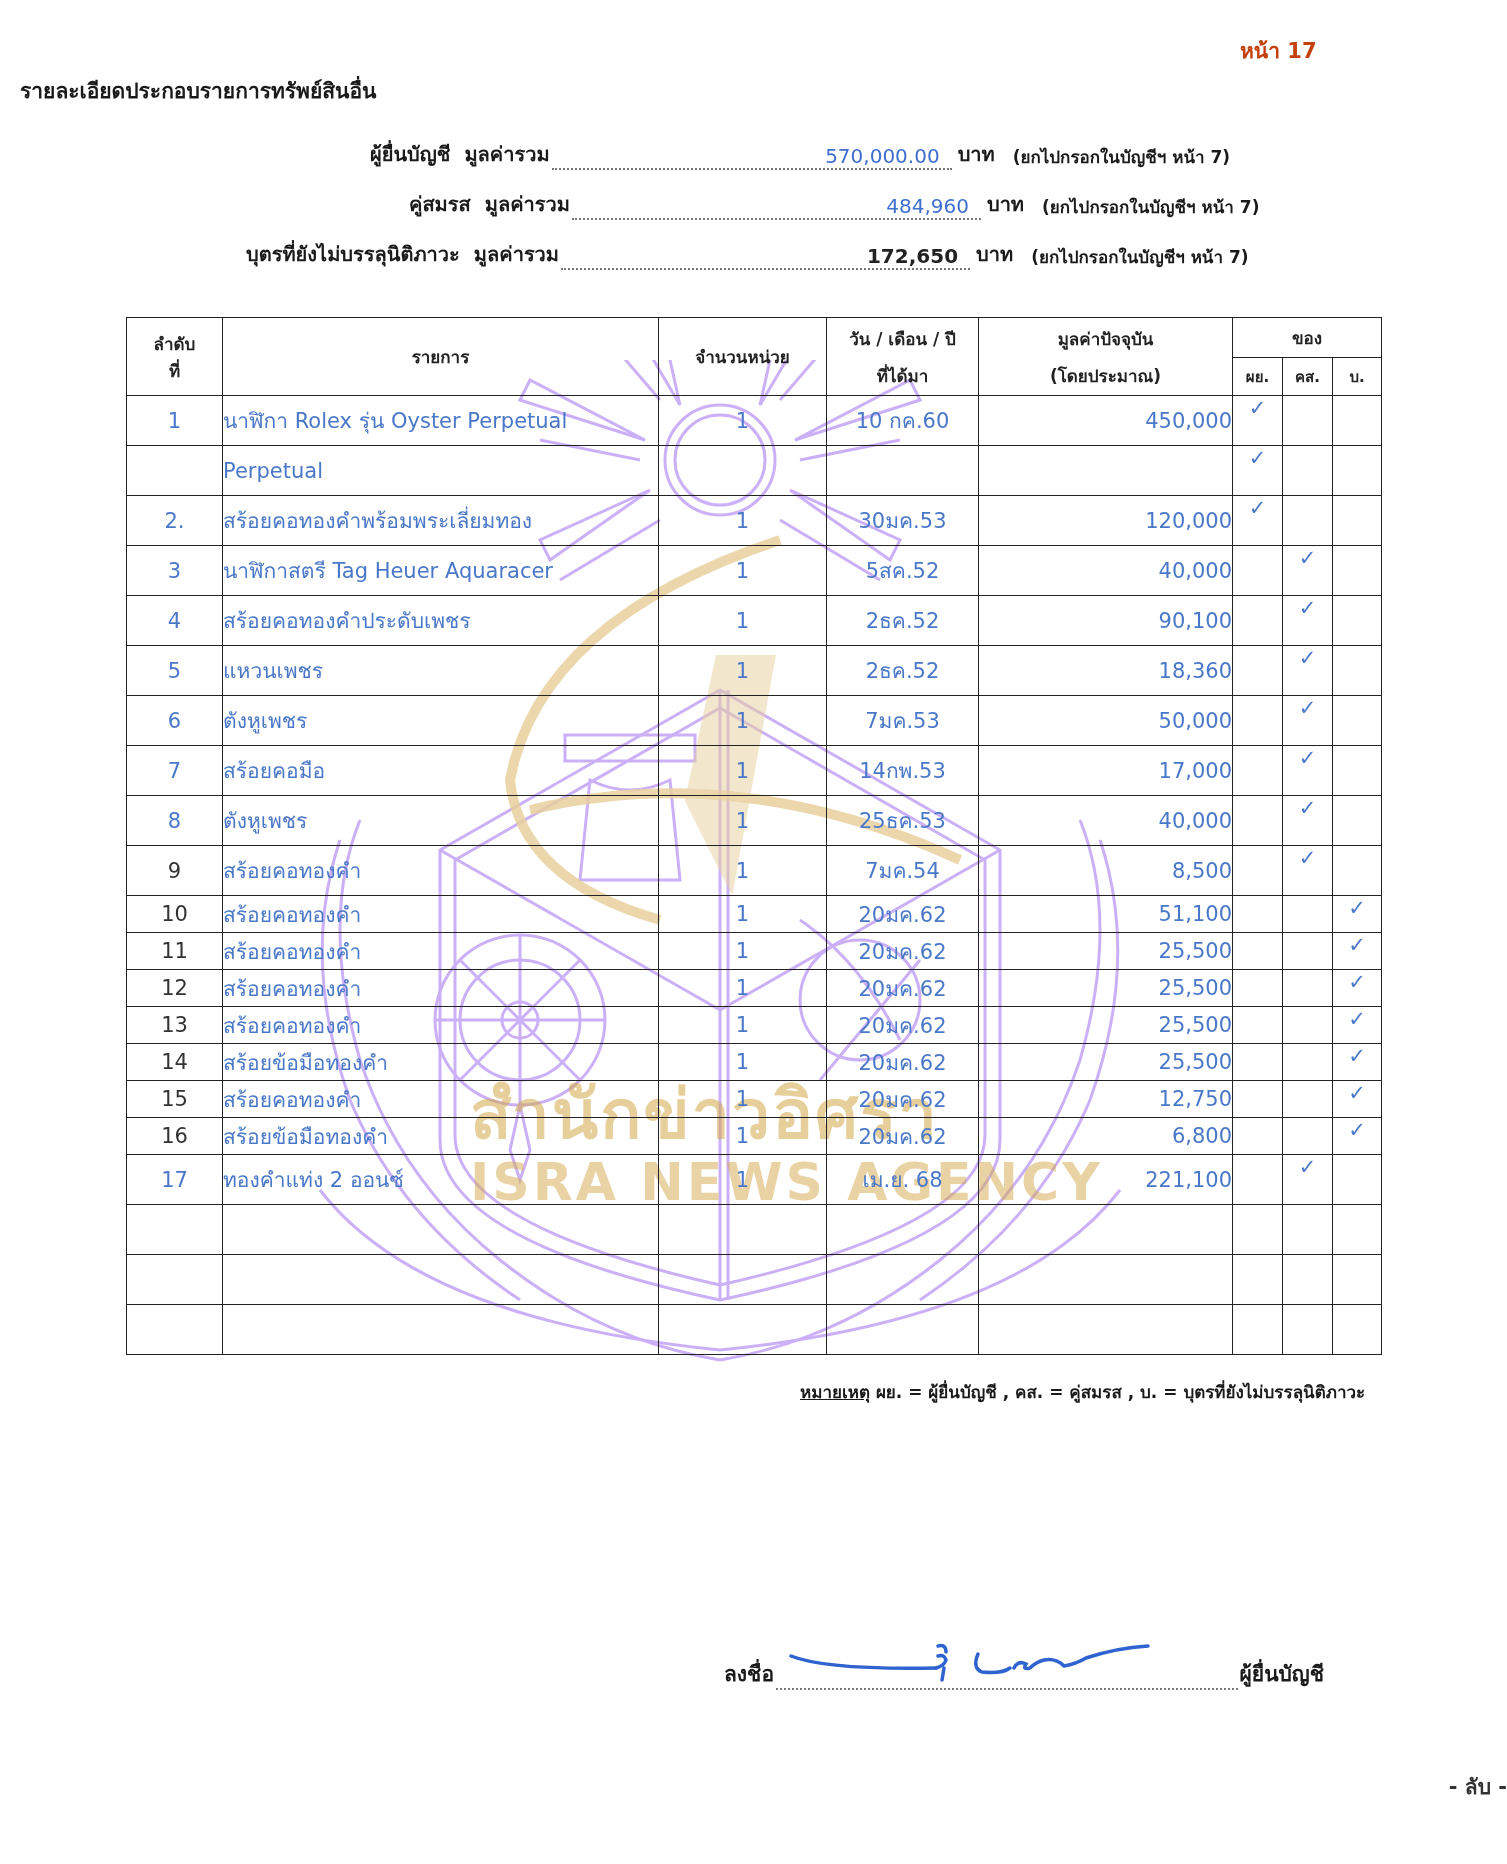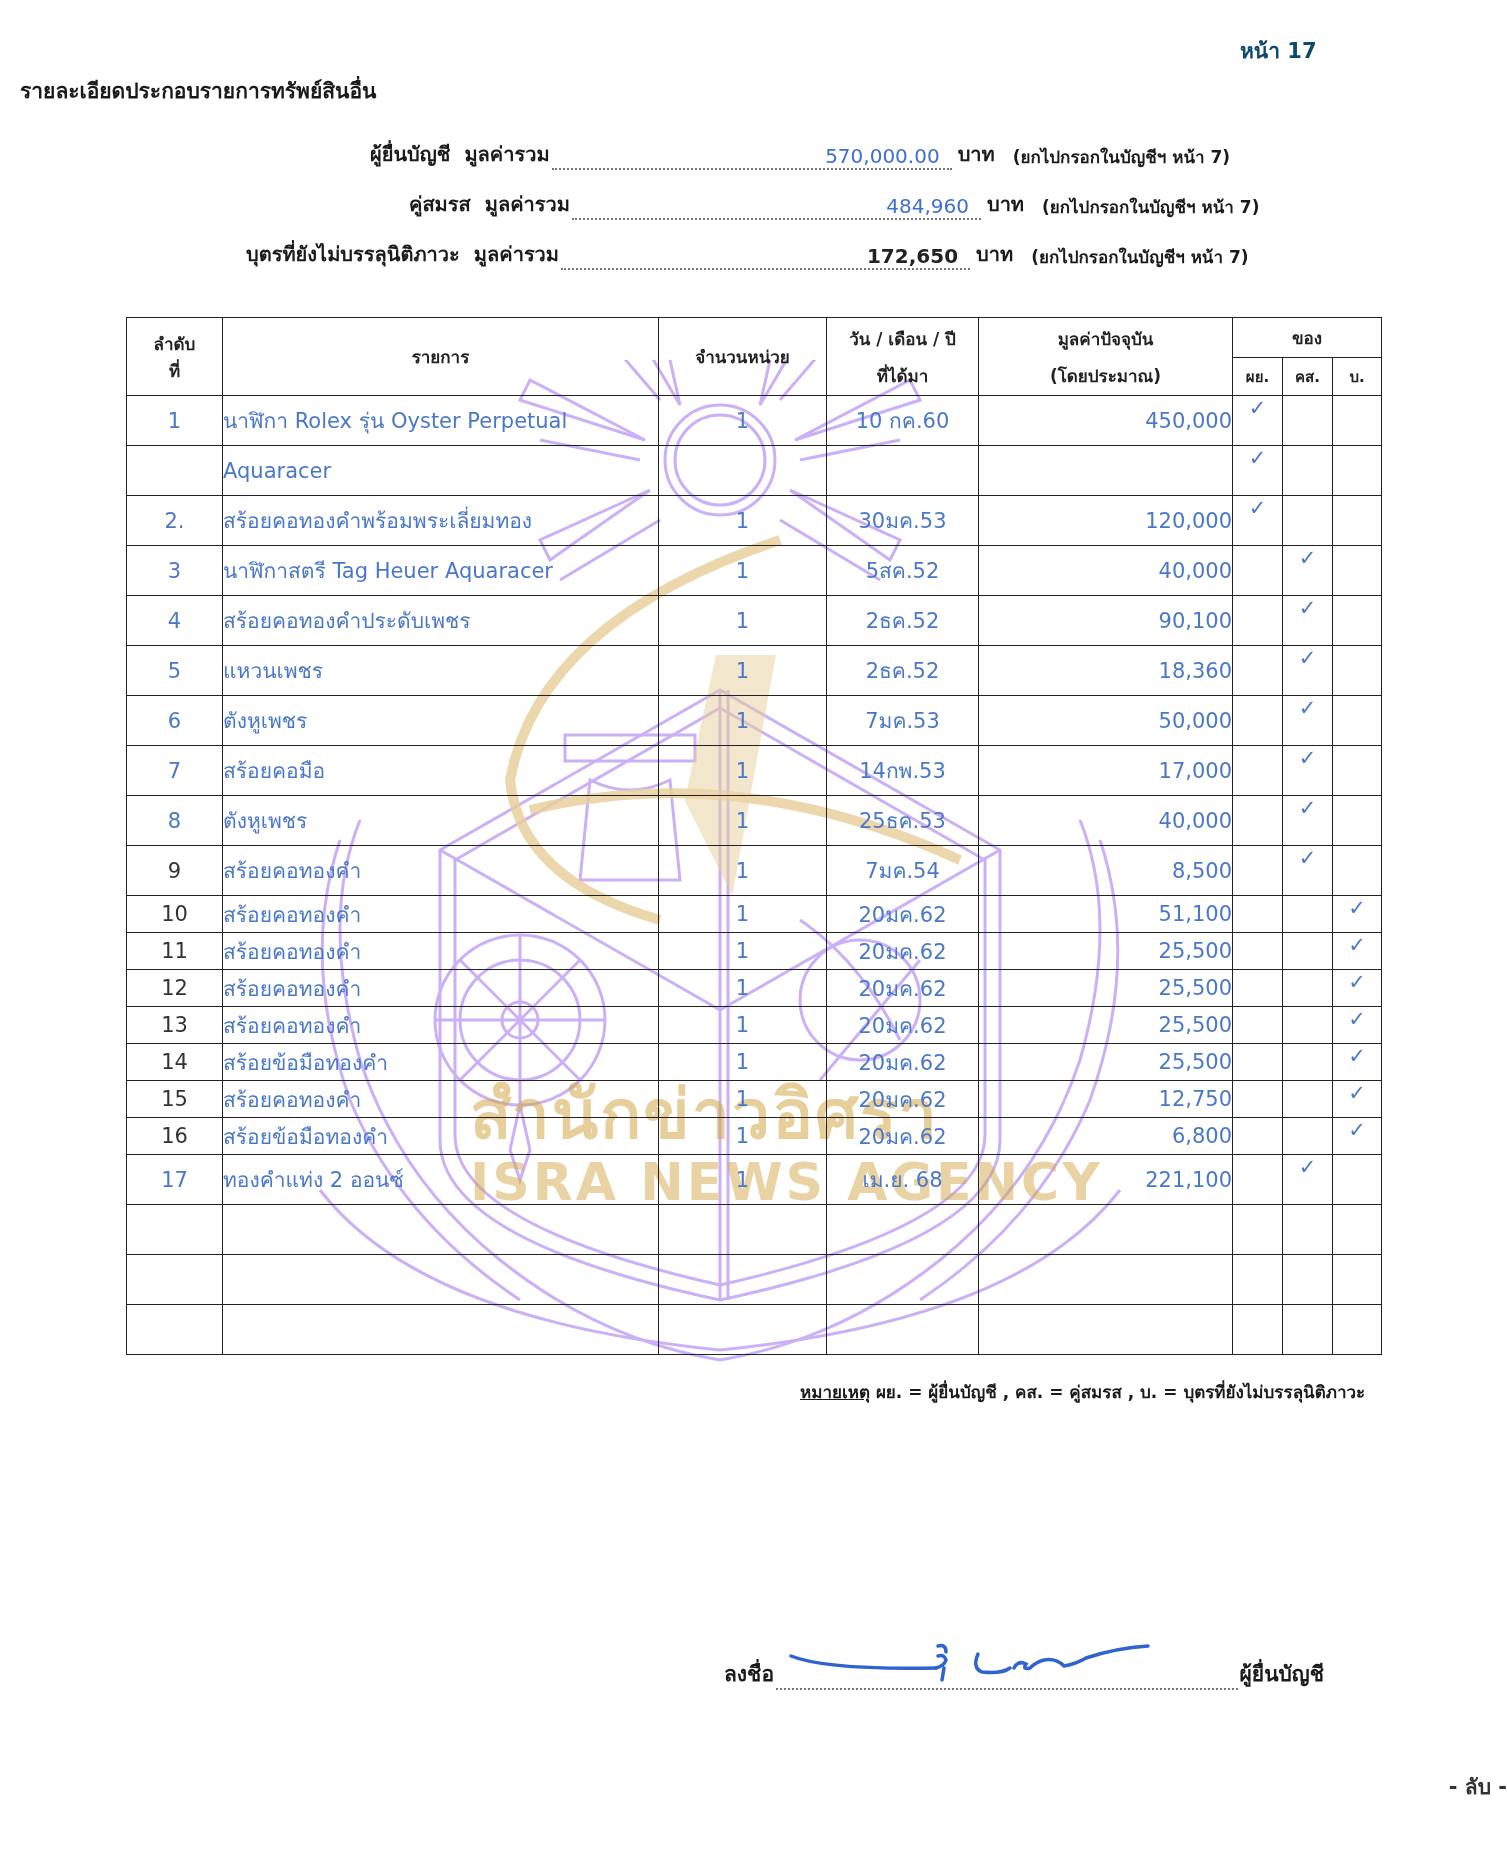--- a/index.html
+++ b/index.html
@@ -3,21 +3,21 @@
 <meta charset="utf-8">
 <style>
   html, body { margin: 0; padding: 0; background: #ffffff; }
   body {
     width: 1507px; height: 1864px; position: relative; overflow: hidden;
     font-family: "DejaVu Sans", "Liberation Sans", sans-serif;
     color: #1a1a1a;
   }
   .page-number {
     position: absolute; left: 1240px; top: 34px;
-    font-size: 21px; color: #0c4a6e; font-weight: bold;
+    font-size: 21px; color: #c2410c; font-weight: bold;
   }
   .doc-title {
     position: absolute; left: 0; width: 1507px; top: 74px;
     font-size: 21px; font-weight: bold;
     padding-left: 20px; box-sizing: border-box;
   }
   .summary {
     position: absolute; left: 0; top: 138px; width: 1507px;
   }
   .sum-row {
@@ -208,21 +208,21 @@
       <td class="c-item">นาฬิกา Rolex รุ่น Oyster Perpetual</td>
       <td class="c-qty">1</td>
       <td class="c-date">10 กค.60</td>
       <td class="c-val">450,000</td>
       <td class="c-chk">✓</td>
       <td class="c-chk"></td>
       <td class="c-chk"></td>
     </tr>
     <tr>
       <td class="c-no"></td>
-      <td class="c-item">Aquaracer</td>
+      <td class="c-item">Perpetual</td>
       <td class="c-qty"></td>
       <td class="c-date"></td>
       <td class="c-val"></td>
       <td class="c-chk">✓</td>
       <td class="c-chk"></td>
       <td class="c-chk"></td>
     </tr>
     <tr>
       <td class="c-no">2.</td>
       <td class="c-item">สร้อยคอทองคำพร้อมพระเลี่ยมทอง</td>

